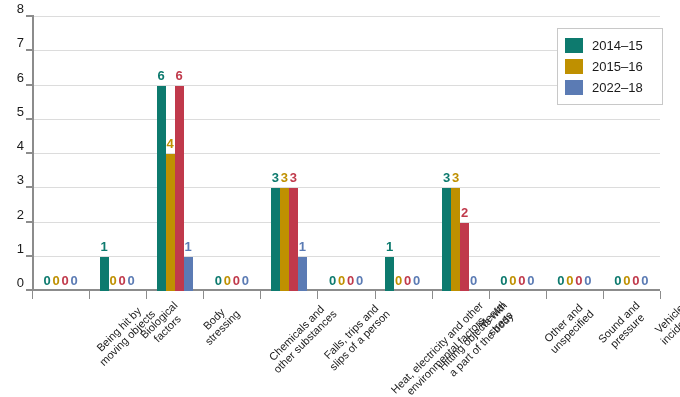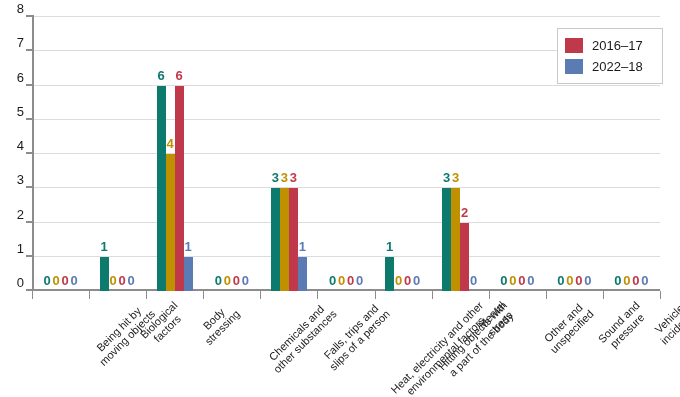--- a/index.html
+++ b/index.html
@@ -242,22 +242,26 @@
         <span>pressure</span>
       </div>
       <div class="xlabel" style="left: 605.455px;">
         <span>Vehicle</span>
         <span>incidents</span>
       </div>
     </div>
 
   <div class="legend" id="legend">
       <div class="legend-row">
-        <div class="legend-swatch" style="background: rgb(192, 57, 75);"></div>
-        <div class="legend-text">2016–17</div>
+        <div class="legend-swatch" style="background: rgb(13, 122, 110);"></div>
+        <div class="legend-text">2014–15</div>
+      </div>
+      <div class="legend-row">
+        <div class="legend-swatch" style="background: rgb(191, 144, 0);"></div>
+        <div class="legend-text">2015–16</div>
       </div>
       <div class="legend-row">
         <div class="legend-swatch" style="background: rgb(91, 123, 180);"></div>
         <div class="legend-text">2022–18</div>
       </div>
     </div>
 
 </div>
 
 </body></html>

